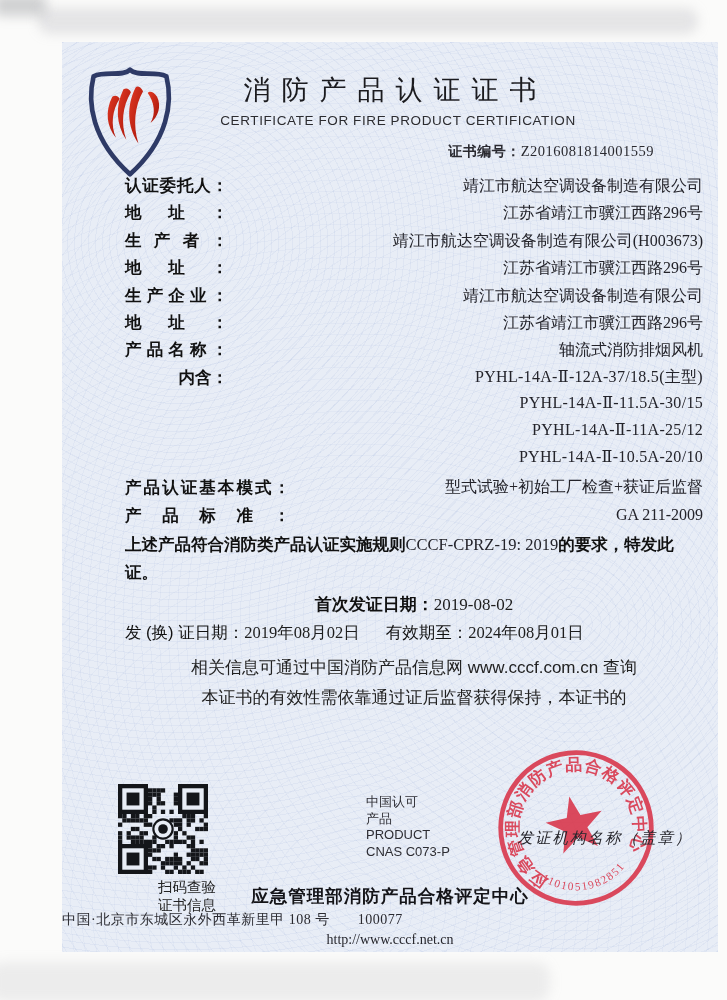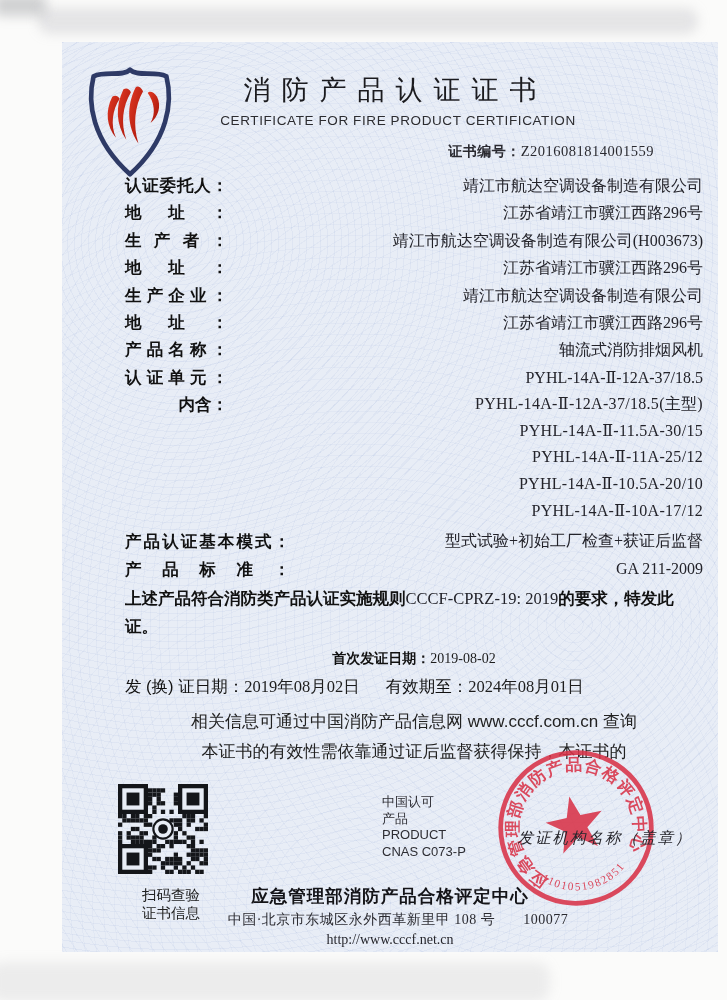--- a/index.html
+++ b/index.html
@@ -62,57 +62,57 @@
   .rules .lbl2{
     flex:0 0 165px;font-weight:700;text-align:justify;text-align-last:justify;
     font-family:"Liberation Sans","DejaVu Sans",sans-serif;font-size:16.5px;color:#111;
   }
   .statement{
     margin-top:2px;line-height:27.5px;font-size:16.5px;
     font-family:"Liberation Sans","DejaVu Sans",sans-serif;font-weight:700;color:#111;
   }
   .statement .code{font-family:"Liberation Serif","DejaVu Serif",serif;font-weight:400;color:#23232a;}
   .first-issue{
-    margin-top:5px;text-align:center;font-size:14px;line-height:27px;
+    margin-top:5px;text-align:center;font-size:17px;line-height:27px;
   }
   .first-issue .flbl{font-family:"Liberation Sans","DejaVu Sans",sans-serif;font-weight:700;color:#111;}
   .issue-line{margin-top:1px;font-size:16.5px;line-height:27px;}
   .issue-line .flbl{font-family:"Liberation Sans","DejaVu Sans",sans-serif;font-weight:400;color:#111;}
   .issue-line .gap{display:inline-block;width:26px;}
   .notice{
     margin-top:7px;text-align:center;line-height:29.5px;font-size:17px;color:#222;
     font-family:"Liberation Sans","DejaVu Sans",sans-serif;font-weight:500;
   }
 
   
   .qr{position:absolute;left:56px;top:742px;width:90px;height:90px;}
   .qr svg{width:90px;height:90px;}
   .qr-caption{
-    position:absolute;left:56px;top:836px;width:106px;text-align:center;
-    font-size:14.5px;line-height:18px;color:#222;margin-top:8px;
+    position:absolute;left:48px;top:836px;width:106px;text-align:right;
+    font-size:14.5px;line-height:18px;color:#222;
   }
   .cnas-logo{position:absolute;left:176px;top:754px;width:116px;height:62px;}
   .cnas-text{
-    position:absolute;left:320px;top:752px;width:130px;
+    position:absolute;left:304px;top:752px;width:130px;
     font-family:"Liberation Sans","DejaVu Sans",sans-serif;
     font-size:13px;line-height:16.5px;color:#2d2d33;
   }
   .seal{position:absolute;left:428px;top:700px;width:172px;height:172px;opacity:.88;}
   .seal-overlay{
     position:absolute;left:418px;top:786px;width:250px;
     font-style:italic;font-size:15.5px;letter-spacing:2px;color:#26262c;text-align:center;
   }
   .org{
     position:absolute;left:0;top:842px;width:100%;text-align:center;
     font-family:"Liberation Sans","DejaVu Sans",sans-serif;
     font-weight:700;font-size:17.5px;letter-spacing:1px;color:#141418;
   }
   .addr{
-    position:absolute;left:0;top:869px;width:100%;text-align:center;
-    font-size:14px;color:#2a2a30;letter-spacing:.5px;padding-left:8px;
+    position:absolute;left:0;top:869px;width:100%;text-align:left;
+    font-size:14px;color:#2a2a30;letter-spacing:.5px;
   }
   .addr .zip{display:inline-block;margin-left:28px;}
   .url{
     position:absolute;left:0;top:890px;width:100%;text-align:center;
     font-size:14px;color:#26262c;
   }
 </style>
 </head>
 <body>
 
@@ -167,45 +167,40 @@
         <span class="val">靖江市航达空调设备制造有限公司</span>
       </div>
       <div class="row">
         <span class="lbl">地址：</span>
         <span class="val">江苏省靖江市骥江西路296号</span>
       </div>
       <div class="row">
         <span class="lbl">产品名称：</span>
         <span class="val">轴流式消防排烟风机</span>
       </div>
-      <div class="row">
-        <span class="lbl">认证单元：</span>
-        <span class="val">PYHL-14A-Ⅱ-12A-37/18.5</span>
-      </div>
 
       <div class="models">
         <div class="row">
           <span class="lbl-r">内含：</span>
           <span class="val">PYHL-14A-Ⅱ-12A-37/18.5(主型)</span>
         </div>
         <div class="row">
           <span class="lbl-r"></span>
           <span class="val">PYHL-14A-Ⅱ-11.5A-30/15</span>
         </div>
         <div class="row">
           <span class="lbl-r"></span>
           <span class="val">PYHL-14A-Ⅱ-11A-25/12</span>
         </div>
         <div class="row">
           <span class="lbl-r"></span>
           <span class="val">PYHL-14A-Ⅱ-10.5A-20/10</span>
         </div>
         <div class="row">
           <span class="lbl-r"></span>
-          <span class="val">PYHL-14A-Ⅱ-10A-17/12</span>
         </div>
       </div>
 
       <div class="rules">
         <div class="row">
           <span class="lbl2">产品认证基本模式：</span>
           <span class="val">型式试验+初始工厂检查+获证后监督</span>
         </div>
         <div class="row">
           <span class="lbl2">产品标准：</span>

